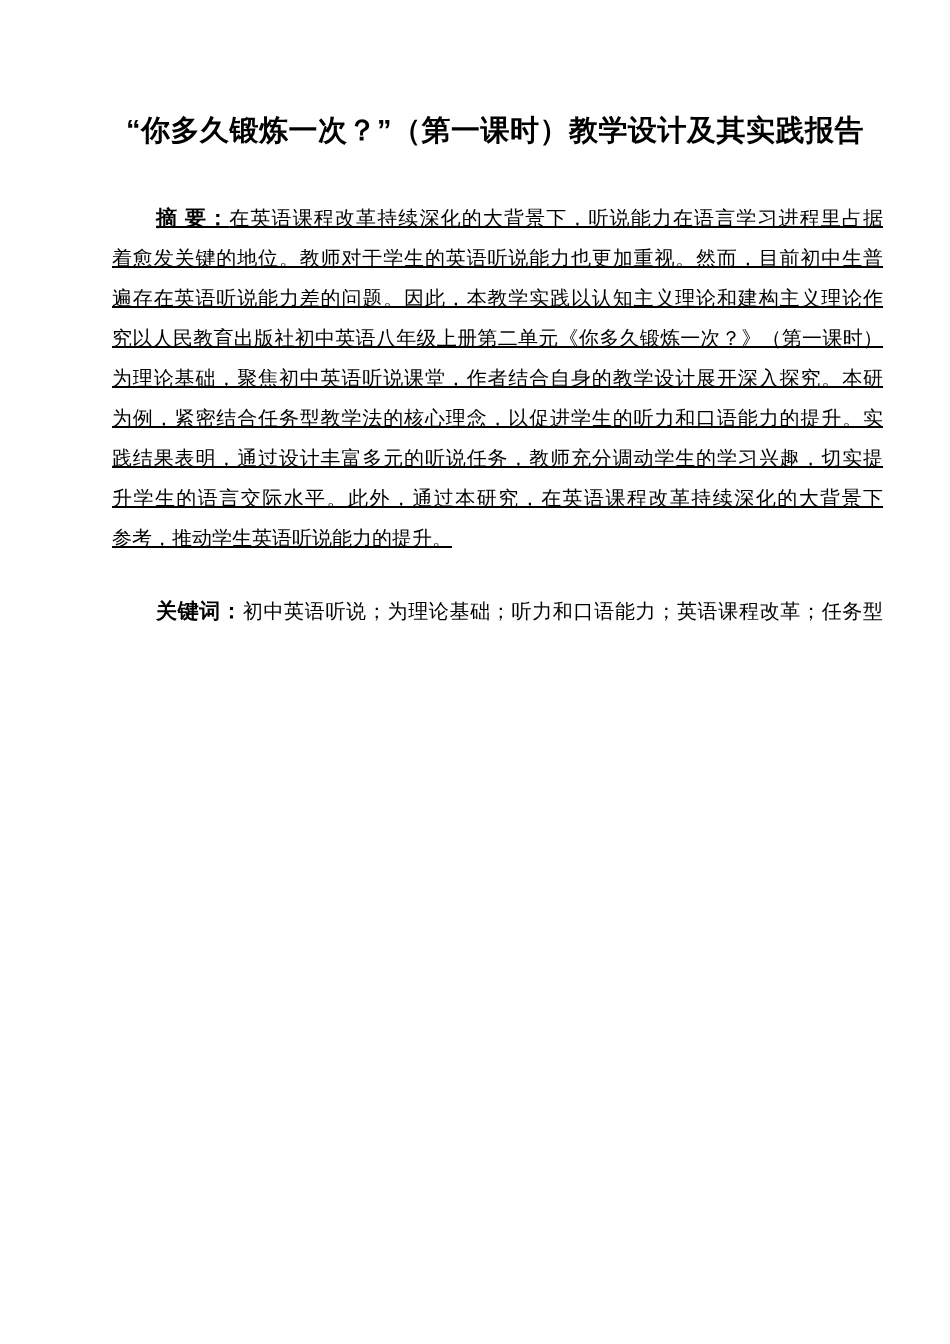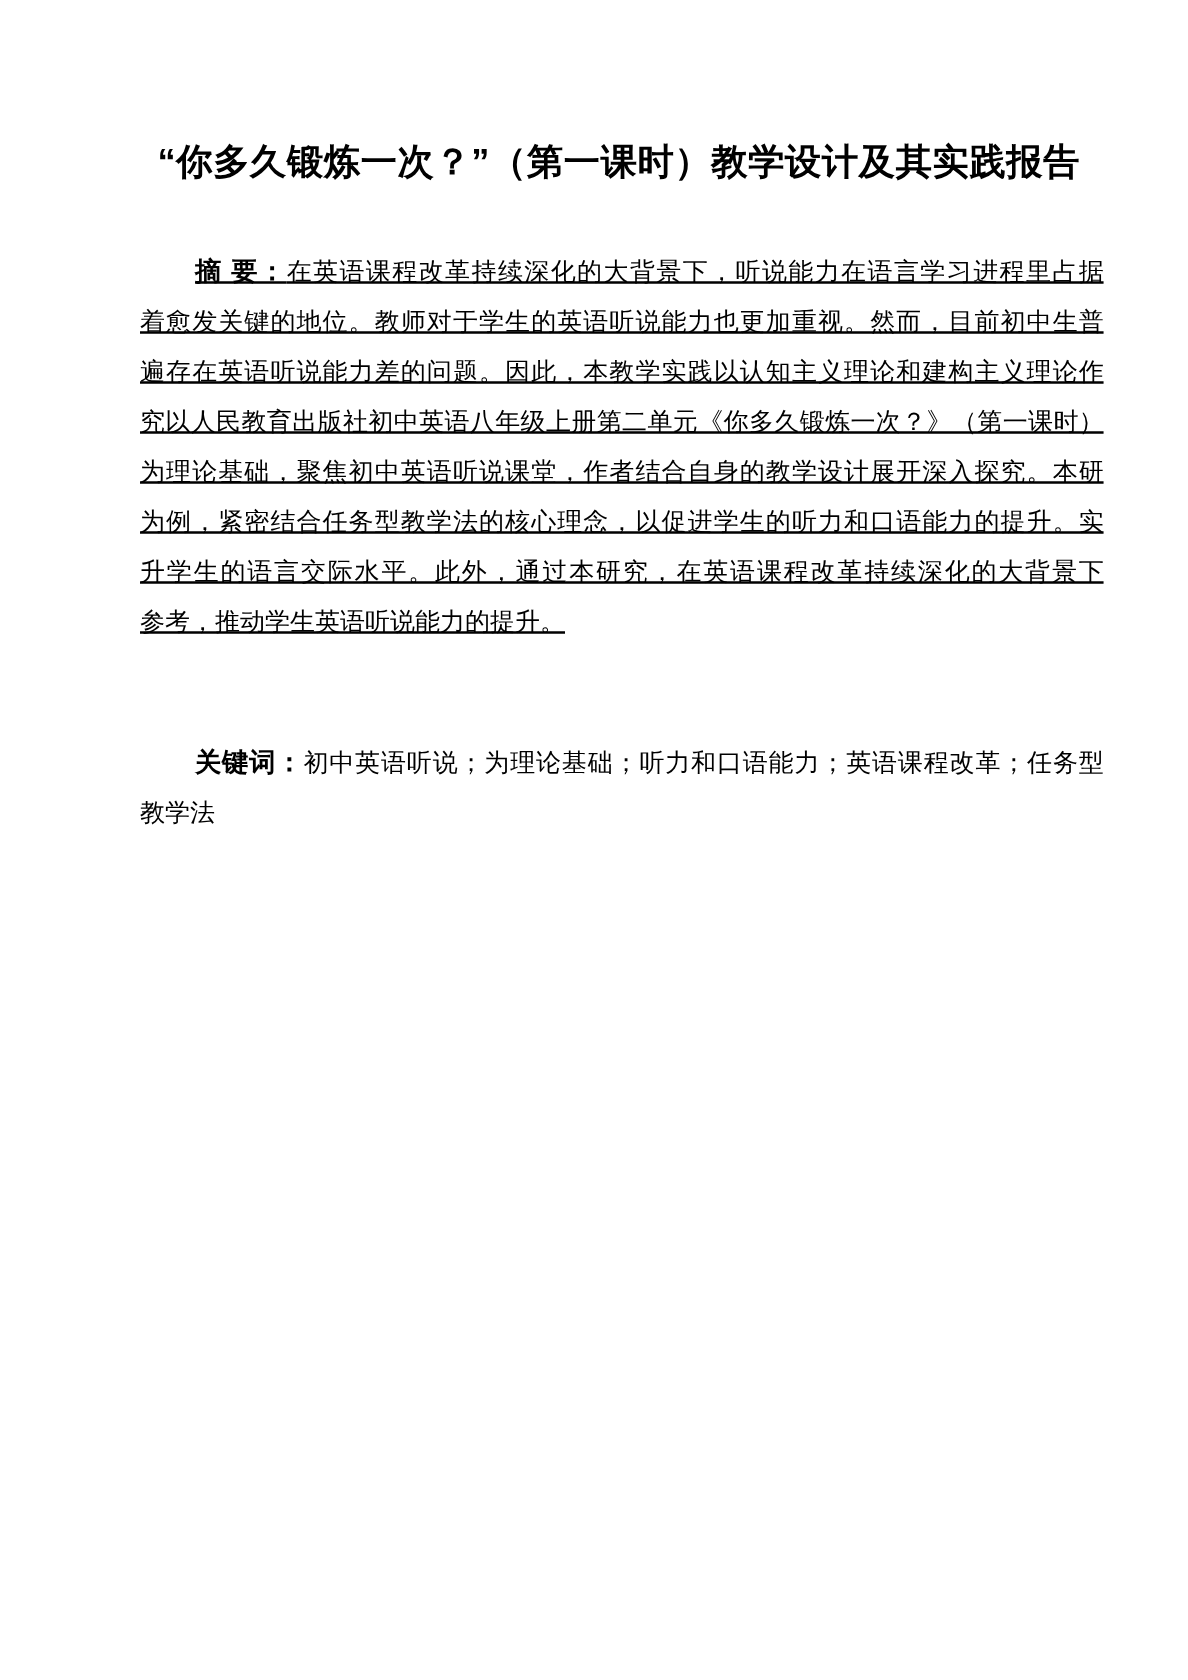--- a/index.html
+++ b/index.html
@@ -73,24 +73,24 @@
 
   <div class="abstract">
     <div class="line first">
       <span class="label">摘 要：</span><span>在英语课程改革持续深化的大背景下，听说能力在语言学习进程里占据</span>
     </div>
     <div class="line">着愈发关键的地位。教师对于学生的英语听说能力也更加重视。然而，目前初中生普</div>
     <div class="line">遍存在英语听说能力差的问题。因此，本教学实践以认知主义理论和建构主义理论作</div>
     <div class="line">究以人民教育出版社初中英语八年级上册第二单元《你多久锻炼一次？》（第一课时）</div>
     <div class="line">为理论基础，聚焦初中英语听说课堂，作者结合自身的教学设计展开深入探究。本研</div>
     <div class="line">为例，紧密结合任务型教学法的核心理念，以促进学生的听力和口语能力的提升。实</div>
+    <div class="line">践结果表明，通过设计丰富多元的听说任务，教师充分调动学生的学习兴趣，切实提</div>
     <div class="line">升学生的语言交际水平。此外，通过本研究，在英语课程改革持续深化的大背景下</div>
     <div class="line last">参考，推动学生英语听说能力的提升。</div>
   </div>
 
   <div class="keywords">
     <div class="line first">
       <span class="label">关键词：</span><span>初中英语听说；为理论基础；听力和口语能力；英语课程改革；任务型</span>
     </div>
-    <div class="line last">教学法</div>
   </div>
 
 </div>
 
 </body></html>

